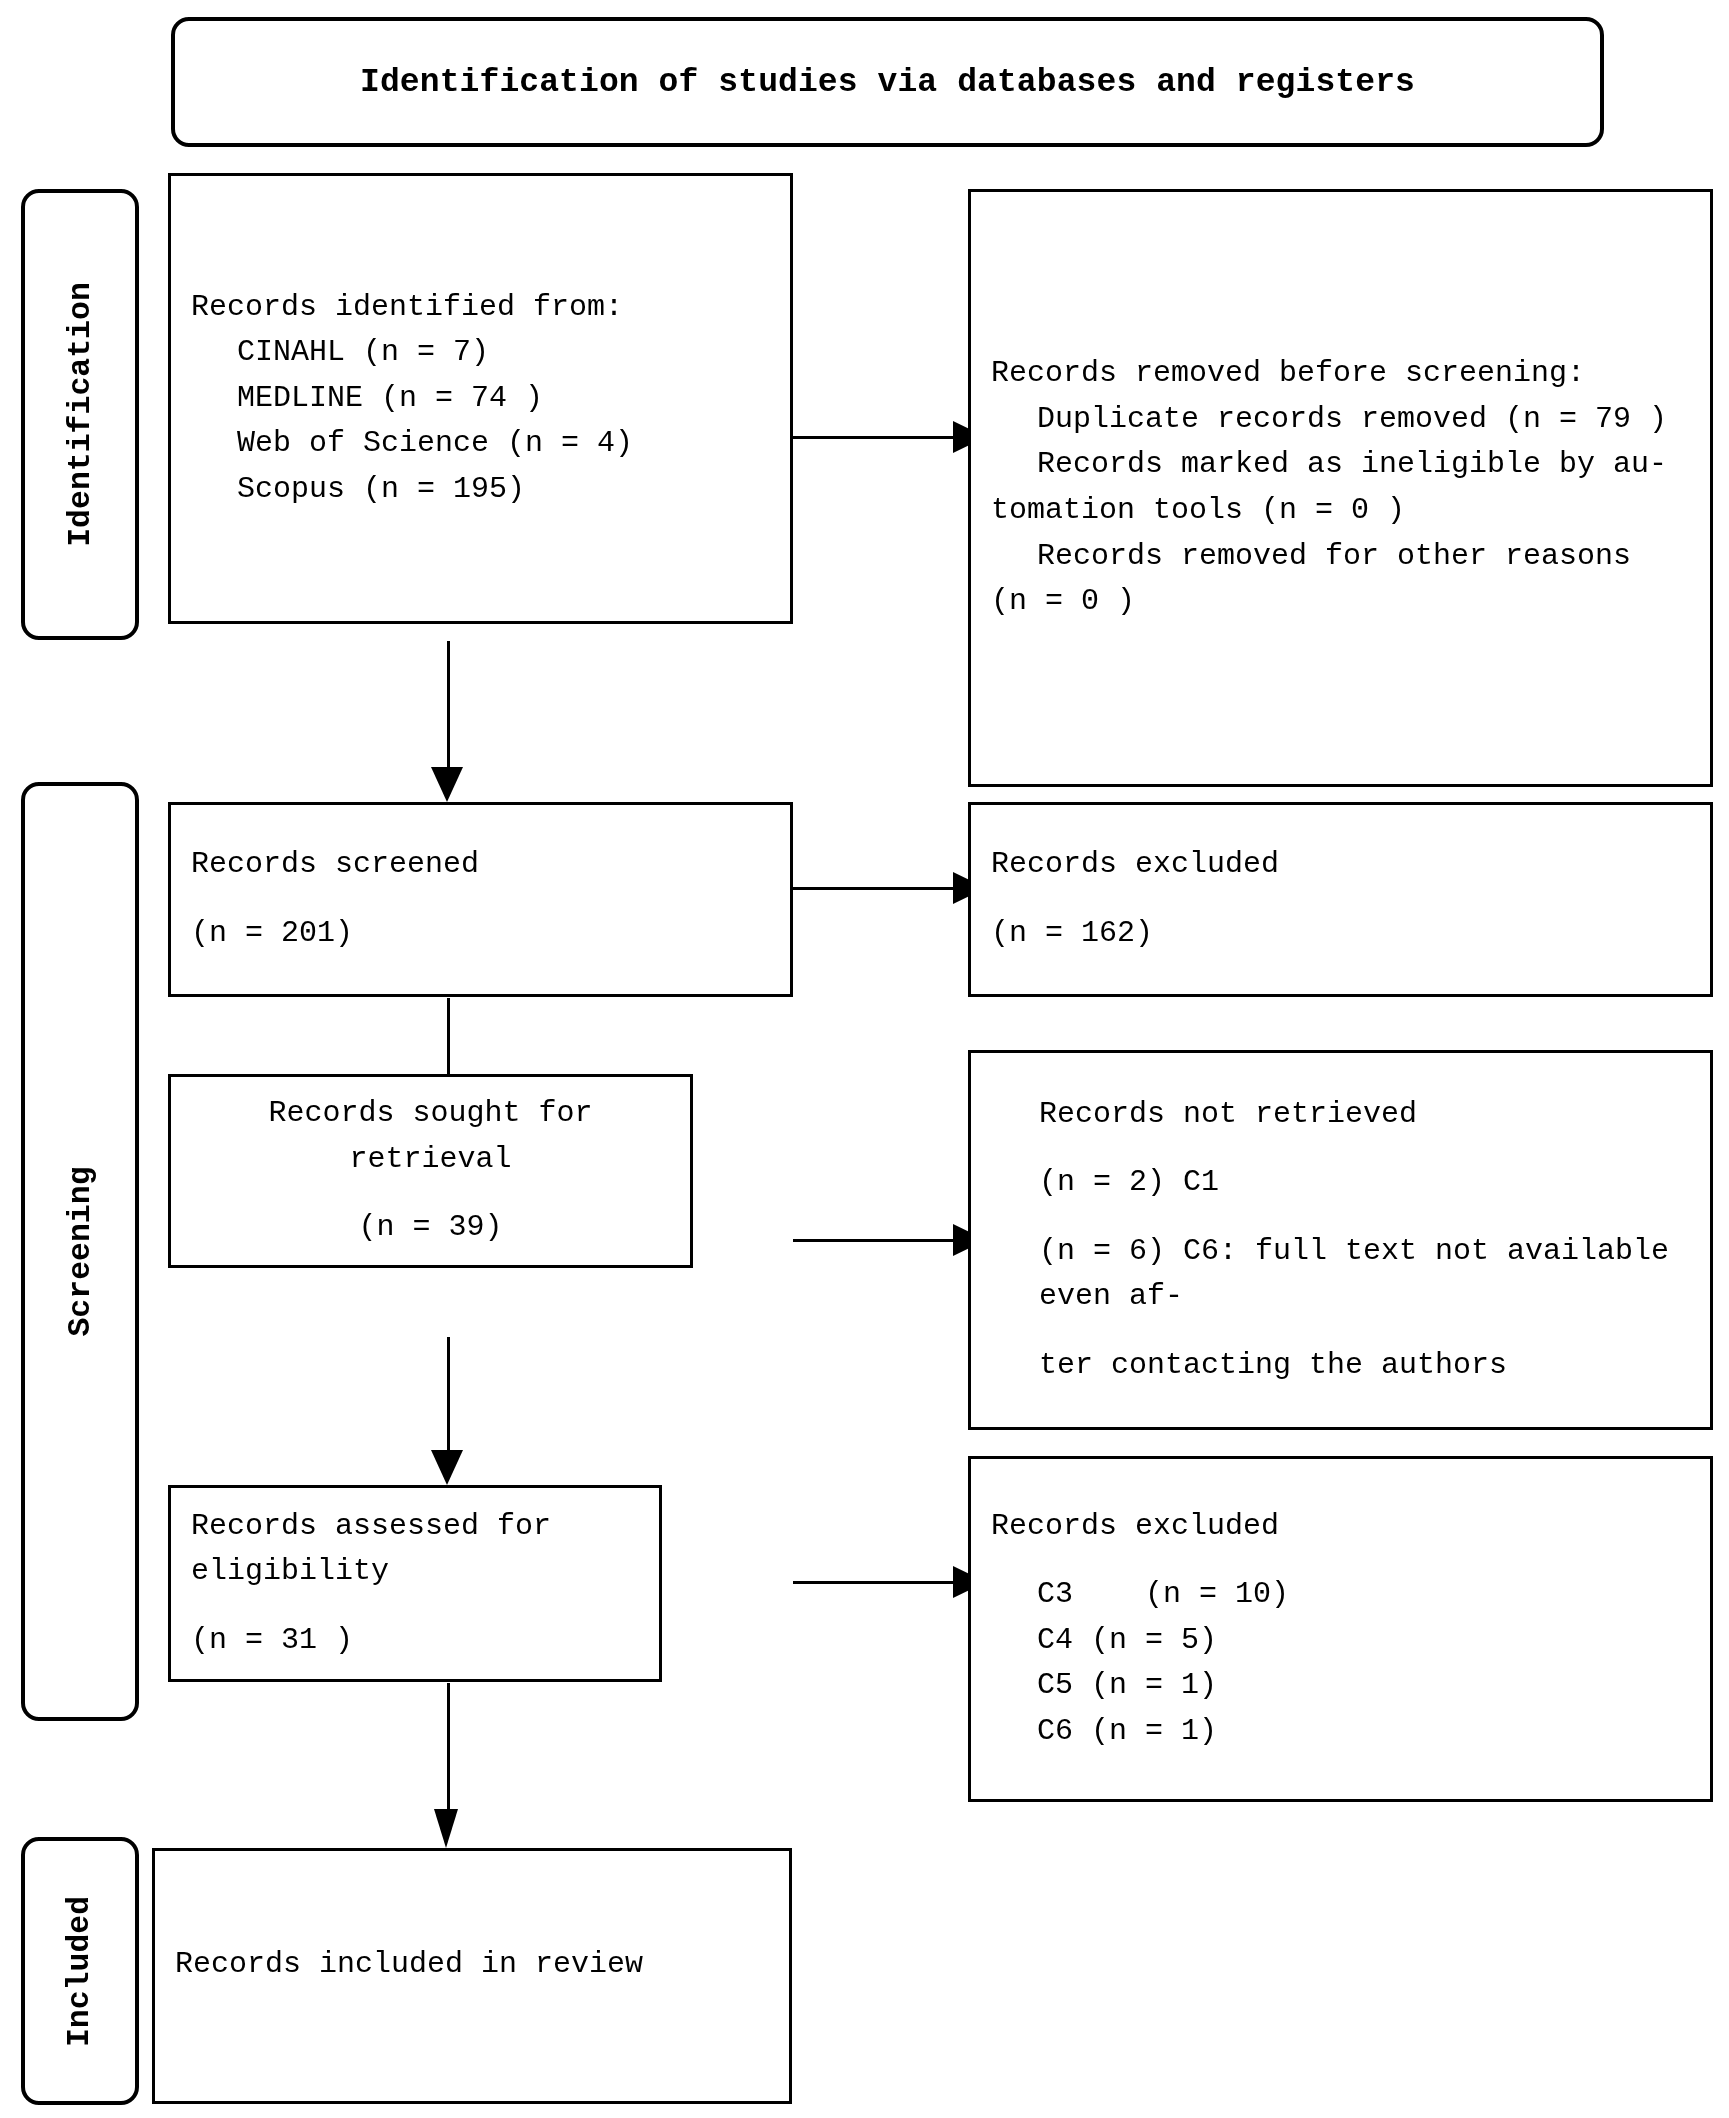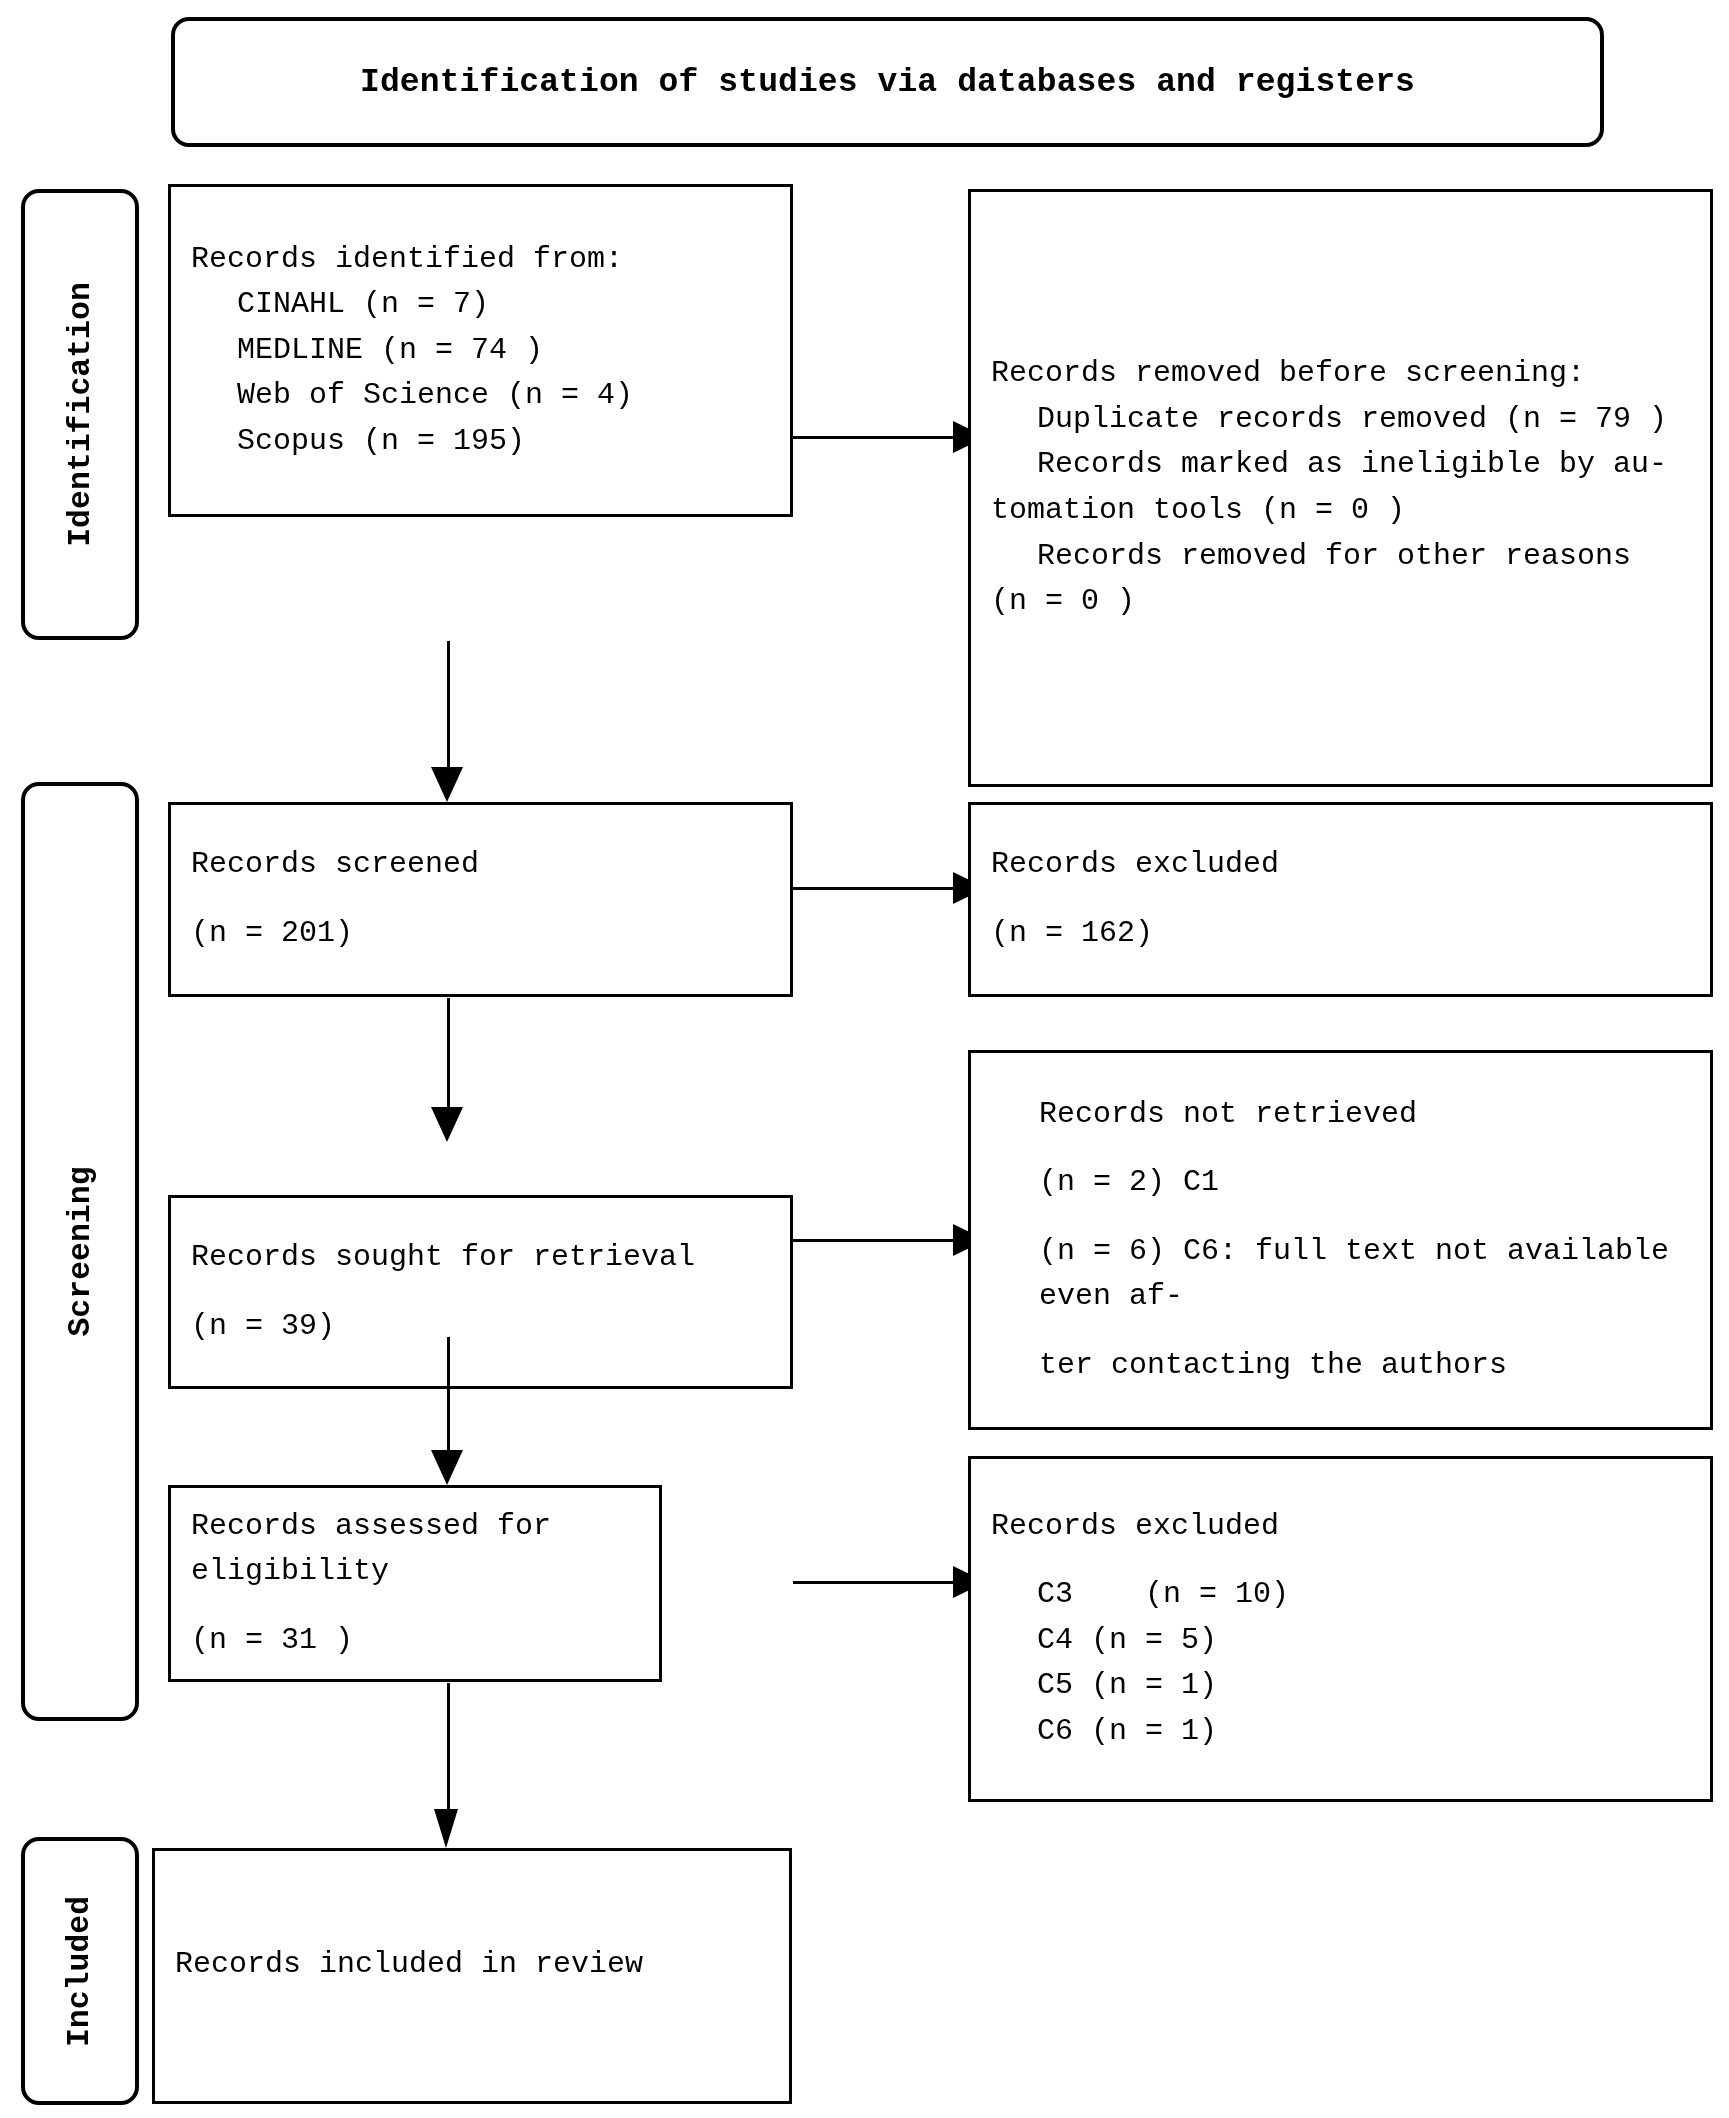--- a/index.html
+++ b/index.html
@@ -56,21 +56,21 @@
   </div>
 
   <div class="roundbox rail" style="left:21px;top:782px;width:118px;height:939px;">
     <span class="rail-text">Screening</span>
   </div>
 
   <div class="roundbox rail" style="left:21px;top:1837px;width:118px;height:268px;">
     <span class="rail-text">Included</span>
   </div>
 
-  <div class="box" style="left:168px;top:184px;width:625px;height:333px;">
+  <div class="box" style="left:168px;top:173px;width:625px;height:451px;">
     <div class="pad">
       <div class="line">Records identified from:</div>
       <div class="line indent">CINAHL (n = 7)</div>
       <div class="line indent">MEDLINE (n = 74 )</div>
       <div class="line indent">Web of Science (n = 4)</div>
       <div class="line indent">Scopus (n = 195)</div>
     </div>
   </div>
 
   <div class="harrow" style="left:793px;top:436px;width:192px;">
@@ -113,21 +113,21 @@
       <div class="gap"></div>
       <div class="line">(n = 162)</div>
     </div>
   </div>
 
   <div class="varrow" style="left:447px;top:998px;height:144px;">
     <div class="shaft" style="height:111px;"></div>
     <div class="head" style="top:109px;"></div>
   </div>
 
-  <div class="box" style="left:168px;top:1195px;width:625px;height:194px;">
+  <div class="box" style="left:168px;top:1074px;width:525px;height:194px;text-align:center;">
     <div class="pad">
       <div class="line">Records sought for retrieval</div>
       <div class="gap"></div>
       <div class="line">(n = 39)</div>
     </div>
   </div>
 
   <div class="harrow" style="left:793px;top:1239px;width:192px;">
     <div class="shaft" style="width:162px;"></div>
     <div class="head" style="left:160px;"></div>

